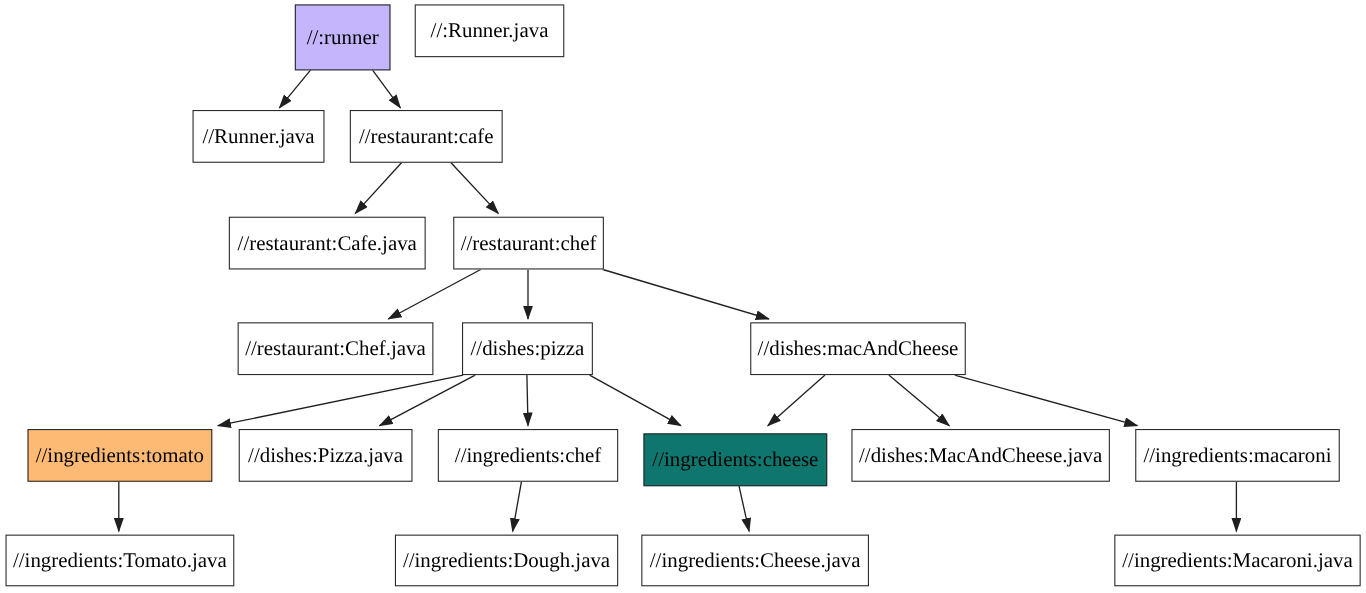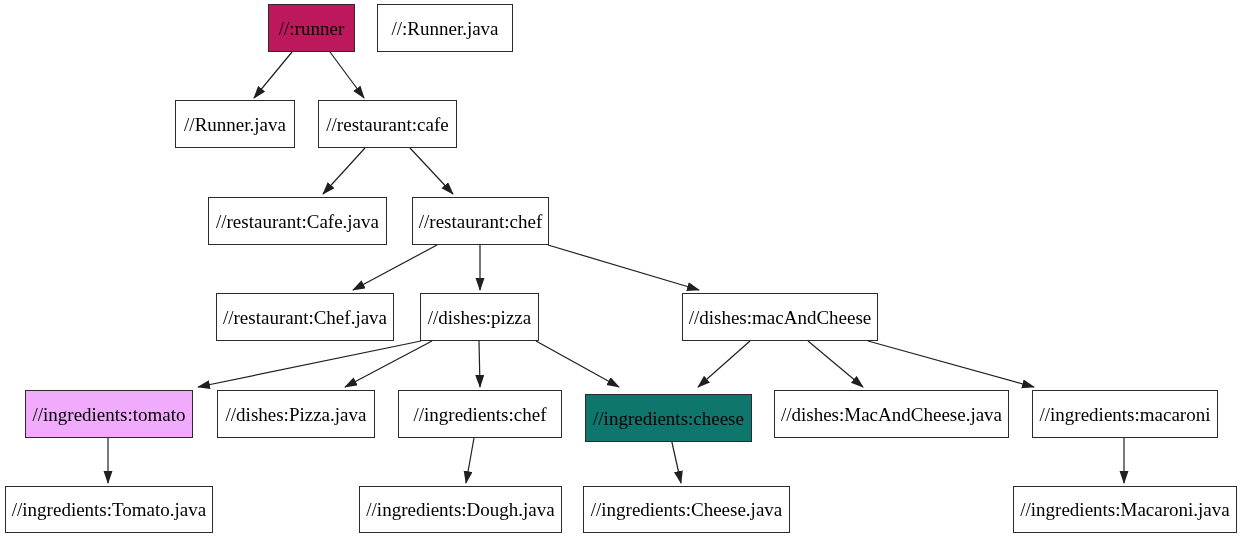--- a/index.html
+++ b/index.html
@@ -53,21 +53,21 @@
       <line x1="479" y1="341" x2="480" y2="387" stroke="#1f1f1f" stroke-width="1.2" marker-end="url(#arrowhead)"></line>
       <line x1="536" y1="341" x2="619" y2="387" stroke="#1f1f1f" stroke-width="1.2" marker-end="url(#arrowhead)"></line>
       <line x1="750" y1="341" x2="698" y2="387" stroke="#1f1f1f" stroke-width="1.2" marker-end="url(#arrowhead)"></line>
       <line x1="808" y1="341" x2="863" y2="387" stroke="#1f1f1f" stroke-width="1.2" marker-end="url(#arrowhead)"></line>
       <line x1="868" y1="341" x2="1034" y2="387" stroke="#1f1f1f" stroke-width="1.2" marker-end="url(#arrowhead)"></line>
       <line x1="108" y1="438" x2="108" y2="483" stroke="#1f1f1f" stroke-width="1.2" marker-end="url(#arrowhead)"></line>
       <line x1="474" y1="438" x2="466" y2="483" stroke="#1f1f1f" stroke-width="1.2" marker-end="url(#arrowhead)"></line>
       <line x1="671" y1="438" x2="681" y2="483" stroke="#1f1f1f" stroke-width="1.2" marker-end="url(#arrowhead)"></line>
       <line x1="1124" y1="438" x2="1124" y2="483" stroke="#1f1f1f" stroke-width="1.2" marker-end="url(#arrowhead)"></line>
     </svg>
-<div class="node" style="left: 268px; top: 4px; width: 87px; height: 48px; border-color: rgb(43, 43, 43); background: #be185d;">
+<div class="node" style="left: 268px; top: 4px; width: 87px; height: 60px; border-color: rgb(43, 43, 43); background: #c4b5fd;">
       <span>//:runner</span>
     </div>
     <div class="node" style="left: 377px; top: 4px; width: 136px; height: 48px; border-color: rgb(43, 43, 43); background: rgb(255, 255, 255);">
       <span>//:Runner.java</span>
     </div>
     <div class="node" style="left: 175px; top: 100px; width: 120px; height: 48px; border-color: rgb(43, 43, 43); background: rgb(255, 255, 255);">
       <span>//Runner.java</span>
     </div>
     <div class="node" style="left: 318px; top: 100px; width: 139px; height: 48px; border-color: rgb(43, 43, 43); background: rgb(255, 255, 255);">
       <span>//restaurant:cafe</span>
@@ -80,21 +80,21 @@
     </div>
     <div class="node" style="left: 216px; top: 293px; width: 178px; height: 48px; border-color: rgb(43, 43, 43); background: rgb(255, 255, 255);">
       <span>//restaurant:Chef.java</span>
     </div>
     <div class="node" style="left: 420px; top: 293px; width: 119px; height: 48px; border-color: rgb(43, 43, 43); background: rgb(255, 255, 255);">
       <span>//dishes:pizza</span>
     </div>
     <div class="node" style="left: 682px; top: 293px; width: 196px; height: 48px; border-color: rgb(43, 43, 43); background: rgb(255, 255, 255);">
       <span>//dishes:macAndCheese</span>
     </div>
-    <div class="node" style="left: 25px; top: 390px; width: 168px; height: 48px; border-color: rgb(43, 43, 43); background: #f0abfc;">
+    <div class="node" style="left: 25px; top: 390px; width: 168px; height: 48px; border-color: rgb(43, 43, 43); background: #fdba74;">
       <span>//ingredients:tomato</span>
     </div>
     <div class="node" style="left: 217px; top: 390px; width: 158px; height: 48px; border-color: rgb(43, 43, 43); background: rgb(255, 255, 255);">
       <span>//dishes:Pizza.java</span>
     </div>
     <div class="node" style="left: 398px; top: 390px; width: 164px; height: 48px; border-color: rgb(43, 43, 43); background: rgb(255, 255, 255);">
       <span>//ingredients:chef</span>
     </div>
     <div class="node" style="left: 585px; top: 394px; width: 167px; height: 48px; border-color: rgb(43, 43, 43); background: #0f766e;">
       <span>//ingredients:cheese</span>

